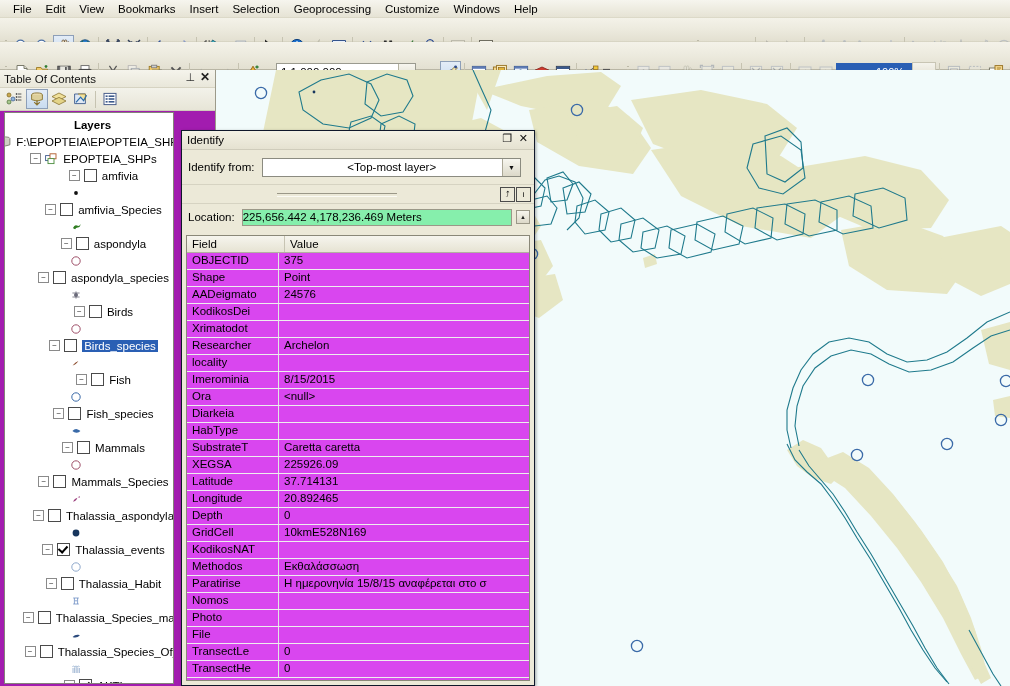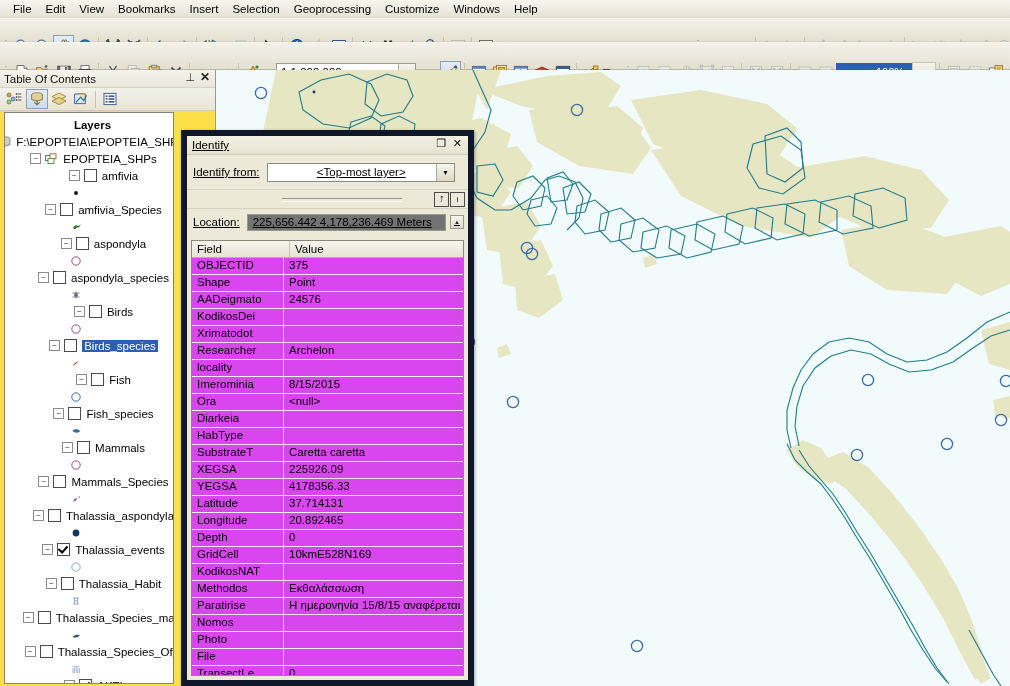--- a/index.html
+++ b/index.html
@@ -57,21 +57,21 @@
   .zoombox{width:44px;height:17px;background:#2a5fb4;color:#fff;font-size:11px;
     display:flex;align-items:center;justify-content:center;padding-left:32px;}
   .zoomdd{width:22px;height:17px;background:linear-gradient(to bottom,#f4f3ec,#e0ddcd);
     border:1px solid #c8c5b4;display:flex;align-items:center;justify-content:center;font-size:7px;color:#9b9889;}
 
   .editorlabel{font-size:11.5px;padding:0 4px 0 6px;color:#3b3b3b;}
 
   
   #toc{
     position:absolute;left:0;top:70px;width:216px;height:616px;
-    background:#fde047;border-right:1px solid #9c9a8a;box-sizing:border-box;
+    background:#a21caf;border-right:1px solid #9c9a8a;box-sizing:border-box;
   }
   #toc .tochdr{height:17px;display:flex;align-items:center;
     background:linear-gradient(to bottom,#f5f4ec,#e9e7da);
     border-bottom:1px solid #d6d3c2;padding-left:4px;position:relative;font-size:11.5px;color:#111;}
   #toc .tochdr .pin{position:absolute;right:20px;top:1px;font-size:11px;color:#333;}
   #toc .tochdr .cls{position:absolute;right:5px;top:0px;font-size:12px;color:#222;font-weight:bold;}
   #toc .toctb{height:22px;display:flex;align-items:center;padding-left:4px;
     background:linear-gradient(to bottom,#f3f2ea,#e7e5d7);border-bottom:1px solid #cfccbb;}
   #toc .toctb .tbtn{width:22px;height:20px;}
   #toclist{
@@ -94,46 +94,45 @@
   .grpicon{width:14px;height:12px;margin-right:4px;flex:0 0 auto;}
 
   
   #map{
     position:absolute;left:181px;top:70px;width:829px;height:616px;
     background:#f2fbfb;overflow:hidden;
   }
 
   
   #identify{
-    position:absolute;left:181px;top:130px;width:293px;height:556px;
-    background:#ece9d8;border:6px solid #0f172a;box-sizing:border-box;
+    position:absolute;left:181px;top:130px;width:354px;height:556px;
+    background:#ece9d8;border:1px solid #0f172a;box-sizing:border-box;
     box-shadow:1px 1px 3px rgba(0,0,0,.35);
-    text-decoration:underline;
   }
   #identify .idhdr{height:18px;display:flex;align-items:center;position:relative;
     background:linear-gradient(to bottom,#f3f1e4,#e5e2d1);padding-left:5px;font-size:11.5px;color:#000;
     border-bottom:1px solid #cfccbb;}
   #identify .idhdr .ic{position:absolute;top:1px;font-size:11px;color:#111;cursor:default;}
   #identify .idfrom{height:34px;display:flex;align-items:center;padding:0 13px 0 6px;}
   #identify .idfrom .lbl{font-size:11.5px;margin-right:8px;}
   .combo{flex:1;height:19px;border:1px solid #8b8b80;background:#fff;position:relative;
     display:flex;align-items:center;justify-content:center;font-size:11.5px;box-sizing:border-box;}
   .combo .dd{position:absolute;right:0;top:0;width:17px;height:17px;
     background:linear-gradient(to bottom,#f7f6ef,#dcd9c9);border-left:1px solid #aba897;
     display:flex;align-items:center;justify-content:center;font-size:7px;color:#111;}
   .splitbar{height:18px;position:relative;border-top:1px solid #d6d3c2;border-bottom:1px solid #d6d3c2;}
   .splitbar .grabber{position:absolute;left:95px;top:8px;width:120px;height:2px;
     border-top:1px solid #9b9888;border-bottom:1px solid #fbfaf3;}
   .splitbar .minibtns{position:absolute;right:3px;top:2px;display:flex;}
   .minibtn{width:13px;height:13px;border:1px solid #4b4b4b;background:#ece9d8;
     display:flex;align-items:center;justify-content:center;font-size:8px;line-height:8px;color:#000;margin-left:1px;}
   .locrow{height:26px;display:flex;align-items:center;padding:0 4px 0 6px;position:relative;}
   .locrow .lbl{font-size:11.5px;margin-right:7px;}
-  .locfield{flex:1;height:17px;border:1px solid #9b9888;background:#737373;
-    display:flex;align-items:center;padding-left:5px;font-size:11.5px;box-sizing:border-box;color:#000;}
+  .locfield{flex:1;height:17px;border:1px solid #9b9888;background:#86efac;
+    display:flex;align-items:center;font-size:11.5px;box-sizing:border-box;color:#000;}
   .locrow .up{width:12px;height:12px;margin-left:4px;border:1px solid #9b9888;
     background:linear-gradient(to bottom,#f6f5ee,#ddd9c9);display:flex;align-items:center;
     justify-content:center;font-size:6px;color:#222;}
   #grid{position:absolute;left:4px;right:4px;top:104px;bottom:4px;background:#d946ef;
     border:1px solid #8a8878;overflow:hidden;}
   #gridhdr{height:16px;display:flex;background:linear-gradient(to bottom,#f6f5ee,#e6e3d3);
     border-bottom:1px solid #b3b0a0;}
   #gridhdr .gh{font-size:11.5px;display:flex;align-items:center;padding-left:5px;color:#000;}
   #gridhdr .gh.c1{width:92px;border-right:1px solid #c7c4b3;}
   #gridhdr .gh.c2{flex:1;}
@@ -1169,24 +1168,20 @@
           </div>
           <div class="grow">
             <div class="gf">SubstrateT</div>
             <div class="gv">Caretta caretta</div>
           </div>
           <div class="grow">
             <div class="gf">XEGSA</div>
             <div class="gv">225926.09</div>
           </div>
           <div class="grow">
-            <div class="gf">YEGSA</div>
-            <div class="gv">4178356.33</div>
-          </div>
-          <div class="grow">
             <div class="gf">Latitude</div>
             <div class="gv">37.714131</div>
           </div>
           <div class="grow">
             <div class="gf">Longitude</div>
             <div class="gv">20.892465</div>
           </div>
           <div class="grow">
             <div class="gf">Depth</div>
             <div class="gv">0</div>

